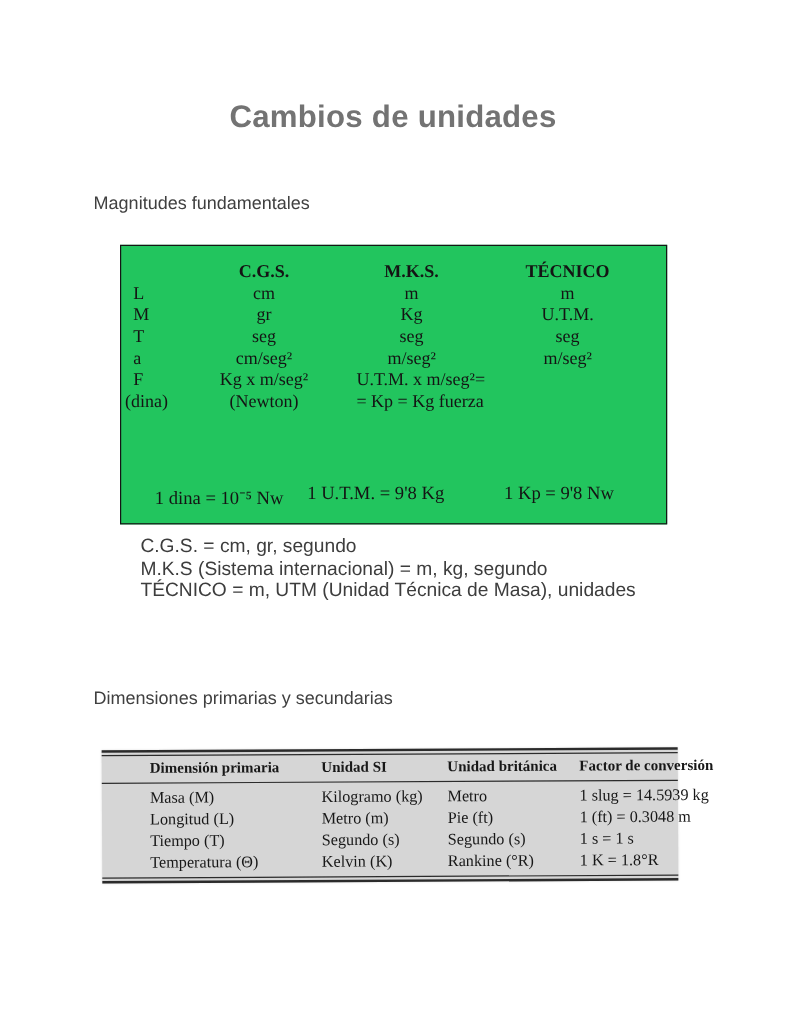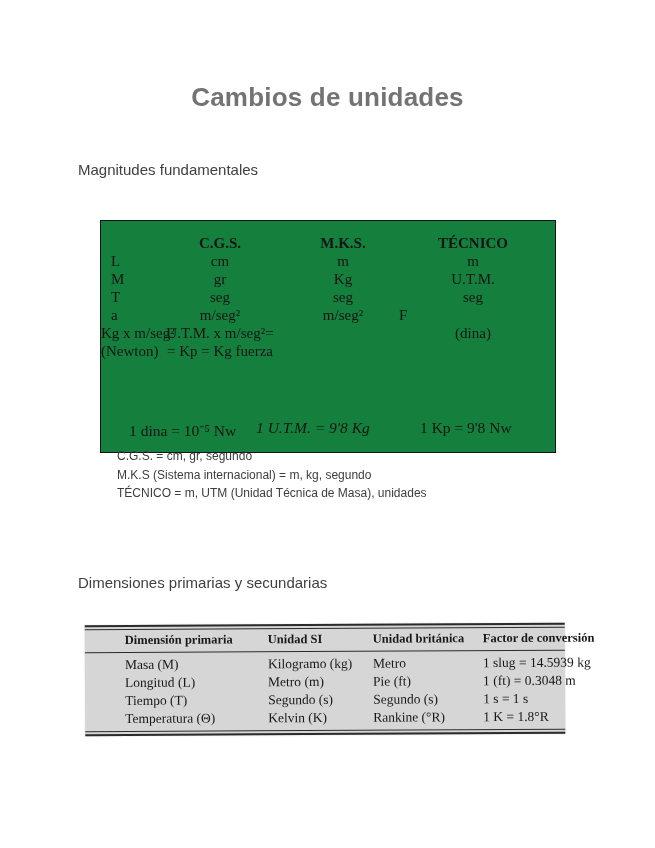--- a/index.html
+++ b/index.html
@@ -31,25 +31,25 @@
     font-weight: 400;
     color: #404040;
   }
   #heading-magnitudes { left: 78px; top: 161px; }
   #heading-dimensiones { left: 78px; top: 574px; }
 
   
   .units-box {
     position: absolute;
     left: 100px;
-    top: 220px;
+    top: 204px;
     width: 456px;
     height: 233px;
     border: 1px solid #151515;
-    background: #15803d;
+    background: #22c55e;
     font-family: "Liberation Serif", serif;
     font-size: 15px;
     color: #141414;
   }
   .units-grid {
     display: grid;
     grid-template-columns: 42px 154px 92px 168px;
     margin-top: 13px;
     line-height: 18px;
   }
@@ -59,29 +59,29 @@
   .conv-row {
     position: absolute;
     left: 0;
     top: 198px;
     width: 100%;
     height: 20px;
     font-size: 15.5px;
   }
   .conv { position: absolute; white-space: nowrap; }
   .conv.c1 { left: 28px; }
-  .conv.c2 { left: 155px; font-style: italic; }
+  .conv.c2 { left: 155px; }
   .conv.c3 { left: 319px; }
 
   
   .notes {
     position: absolute;
     left: 117px;
     top: 447px;
-    font-size: 12px;
+    font-size: 16px;
     color: #3d3d3d;
     line-height: 18.5px;
   }
 
   
   .dim-table {
     position: absolute;
     left: 85px;
     top: 624px;
     width: 480px;
@@ -139,20 +139,21 @@
       <div class="ucell">gr</div>
       <div class="ucell">Kg</div>
       <div class="ucell">U.T.M.</div>
 
       <div class="ucell ulabel">T</div>
       <div class="ucell">seg</div>
       <div class="ucell">seg</div>
       <div class="ucell">seg</div>
 
       <div class="ucell ulabel">a</div>
+      <div class="ucell">cm/seg²</div>
       <div class="ucell">m/seg²</div>
       <div class="ucell">m/seg²</div>
 
       <div class="ucell ulabel">F</div>
       <div class="ucell">Kg x m/seg²</div>
       <div class="ucell">U.T.M. x m/seg²=</div>
 
       <div class="ucell ulabel"></div>
       <div class="ucell">(dina)</div>
       <div class="ucell">(Newton)</div>

